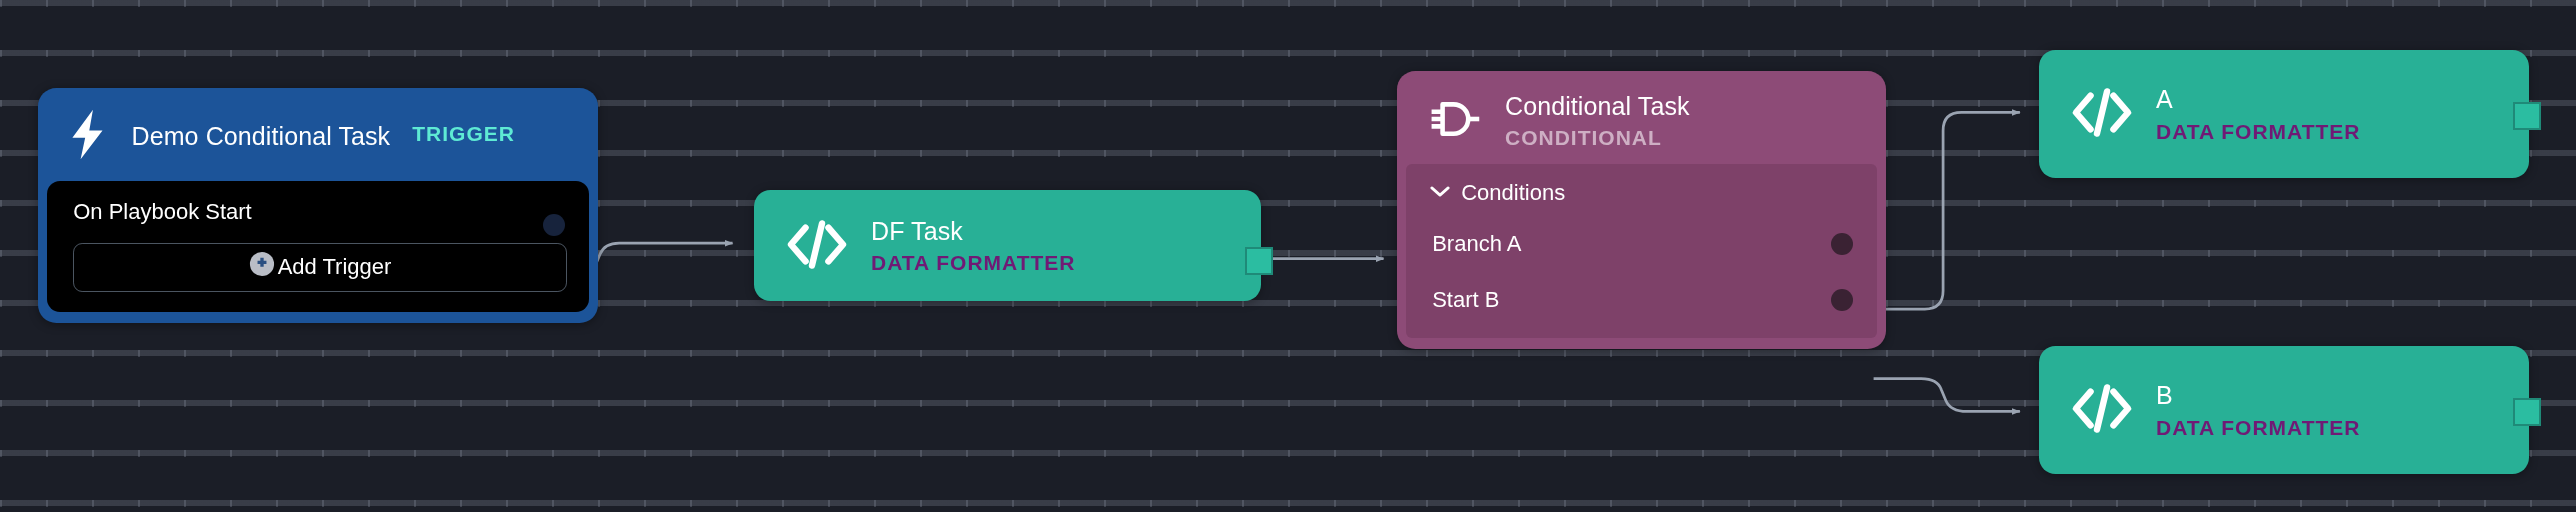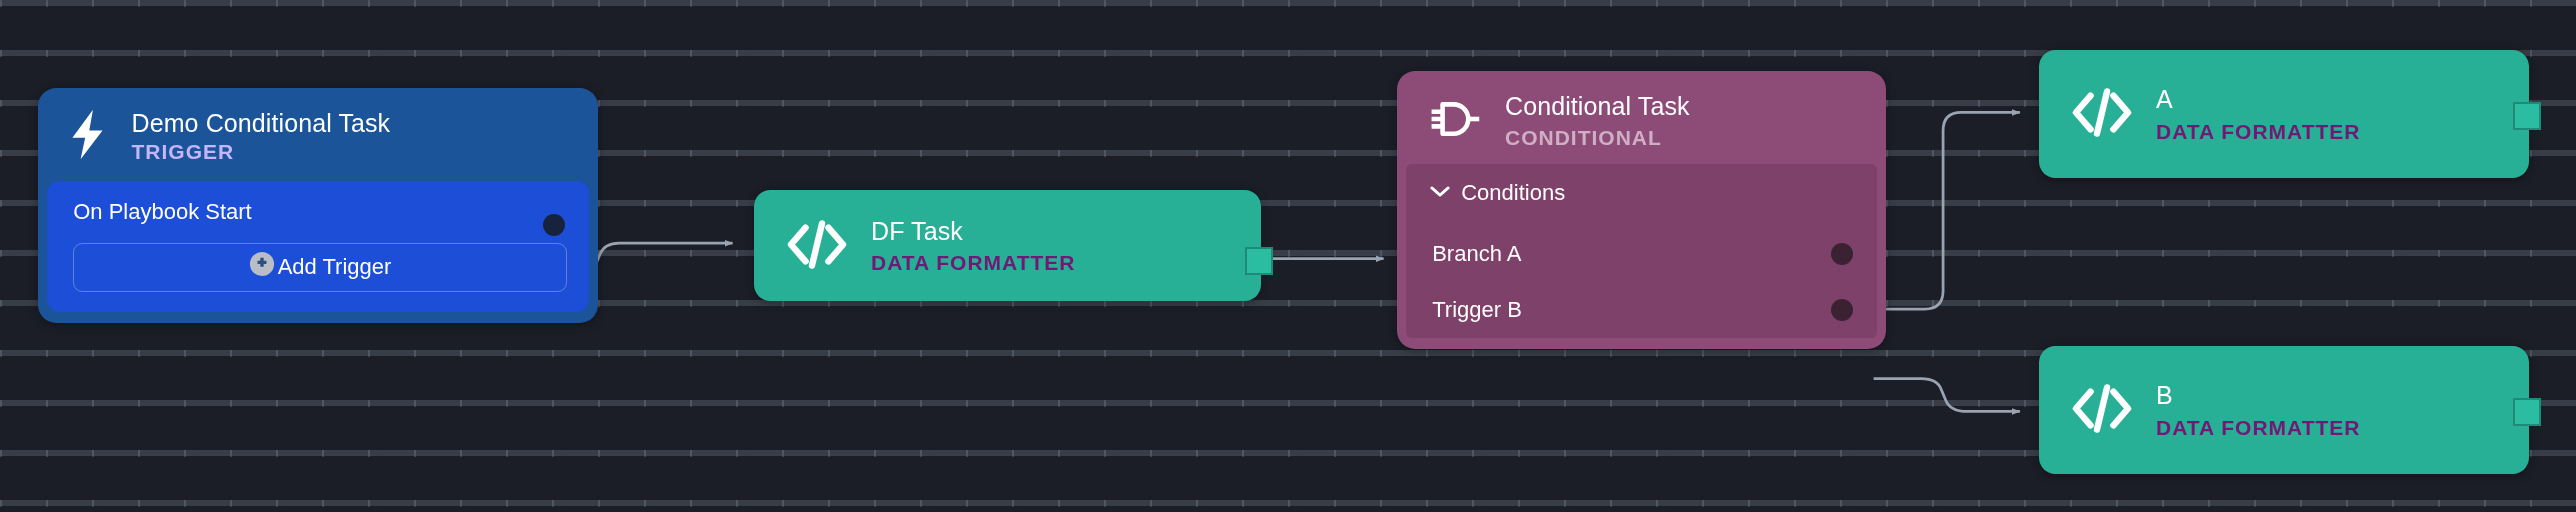--- a/index.html
+++ b/index.html
@@ -63,39 +63,39 @@
     padding: 0;
     box-shadow: 0 1.8px 9.2px rgba(0,0,0,0.35);
   }
   .trigger-head {
     display: flex;
     align-items: center;
     padding: 20px 24px 16.5px 27.5px;
     gap: 24px;
   }
   .bolt-icon { flex: 0 0 auto; display:block; }
-  .trigger-titles { display: flex; flex-direction: column; gap: 4px; }
+  .trigger-titles { display: flex; flex-direction: row; gap: 22px; }
   .node-title {
     color: #ffffff;
     font-size: 25px;
     line-height: 1.05;
     letter-spacing: 0.1px;
   }
   .node-subtitle {
     font-size: 21px;
     font-weight: bold;
     letter-spacing: 1px;
     line-height: 1;
   }
-  .trigger-subtitle { color: #c4b5fd; }
+  .trigger-subtitle { color: #5eead4; }
 
   .trigger-body {
     position: relative;
     margin: 0 9.2px 11px 9.2px;
-    background: #1d4ed8;
+    background: #000000;
     border-radius: 13px;
     padding: 20px 22px 20px 26px;
   }
   .body-label {
     color: #ffffff;
     font-size: 22px;
     line-height: 1;
     display: block;
   }
   .add-trigger-btn {
@@ -161,21 +161,21 @@
   }
   .conditions-header span.lbl {
     color: #ffffff;
     font-size: 22px;
     line-height: 1;
   }
   .chev { flex: 0 0 auto; display:block; }
   .branch-row {
     position: relative;
     display: flex;
-    align-items: flex-end;
+    align-items: center;
     justify-content: space-between;
     padding: 0 24px 0 26px;
     height: 42px;
     margin-top: 14.6px;
   }
   .branch-row .blabel {
     color: #ffffff;
     font-size: 22px;
     line-height: 1;
   }
@@ -295,21 +295,21 @@
         </span>
         <span class="lbl">Conditions</span>
       </div>
 
       <div class="branch-row">
         <span class="blabel">Branch A</span>
         <span class="port port-dark-purple"></span>
       </div>
 
       <div class="branch-row">
-        <span class="blabel">Trigger B</span>
+        <span class="blabel">Start B</span>
         <span class="port port-dark-purple"></span>
       </div>
     </div>
   </div>
 
   <div class="node df-node" style="left:2039px; top:50px; width:490px; height:128px;">
     <span class="code-icon">
       <svg width="64" height="53" viewBox="0 0 70 58" aria-hidden="true">
         <path d="M22.5 10.5 L6.5 29 L22.5 47.5" fill="none" stroke="#ffffff" stroke-width="7" stroke-linecap="round" stroke-linejoin="round"></path>
         <path d="M47.5 10.5 L63.5 29 L47.5 47.5" fill="none" stroke="#ffffff" stroke-width="7" stroke-linecap="round" stroke-linejoin="round"></path>

